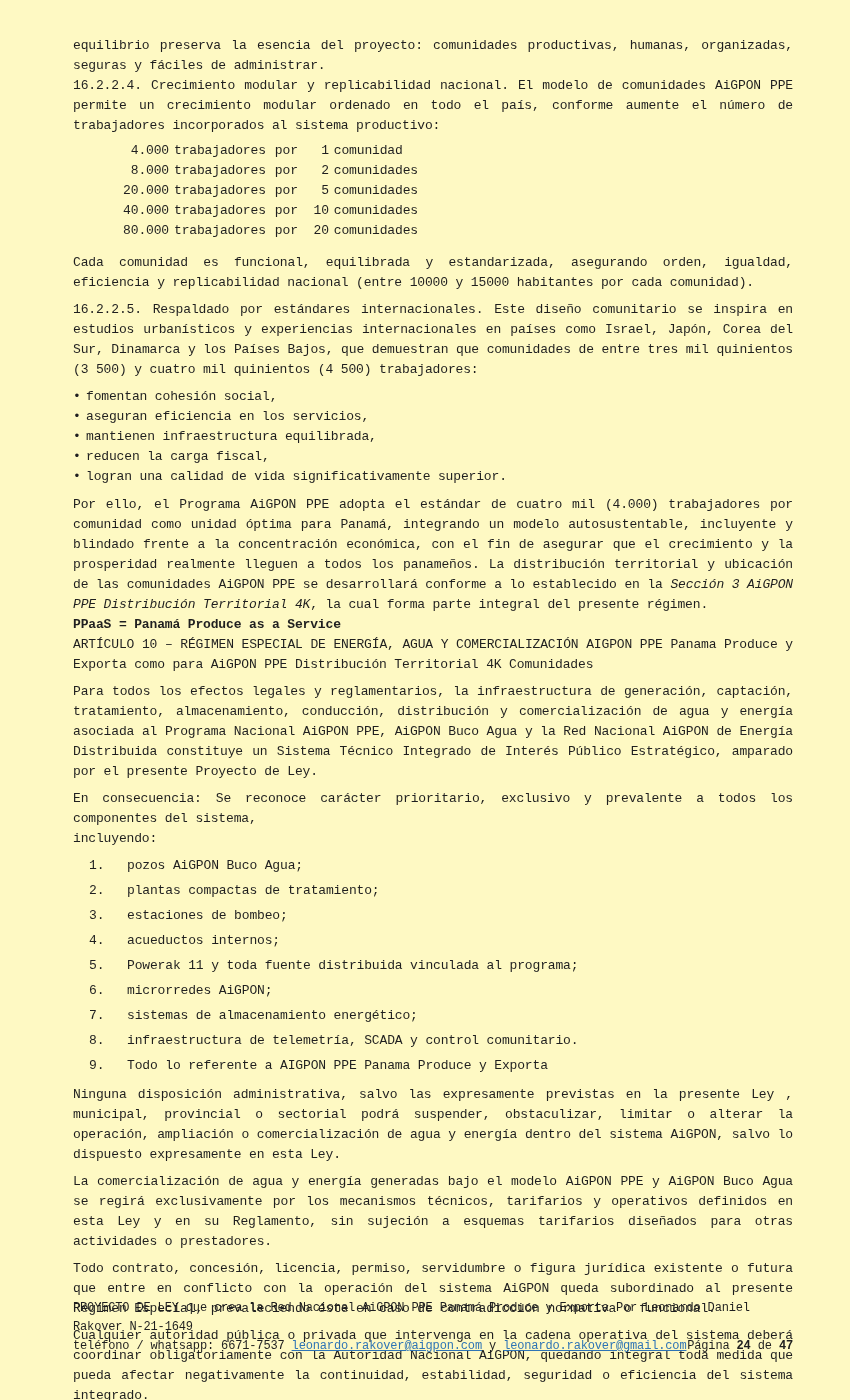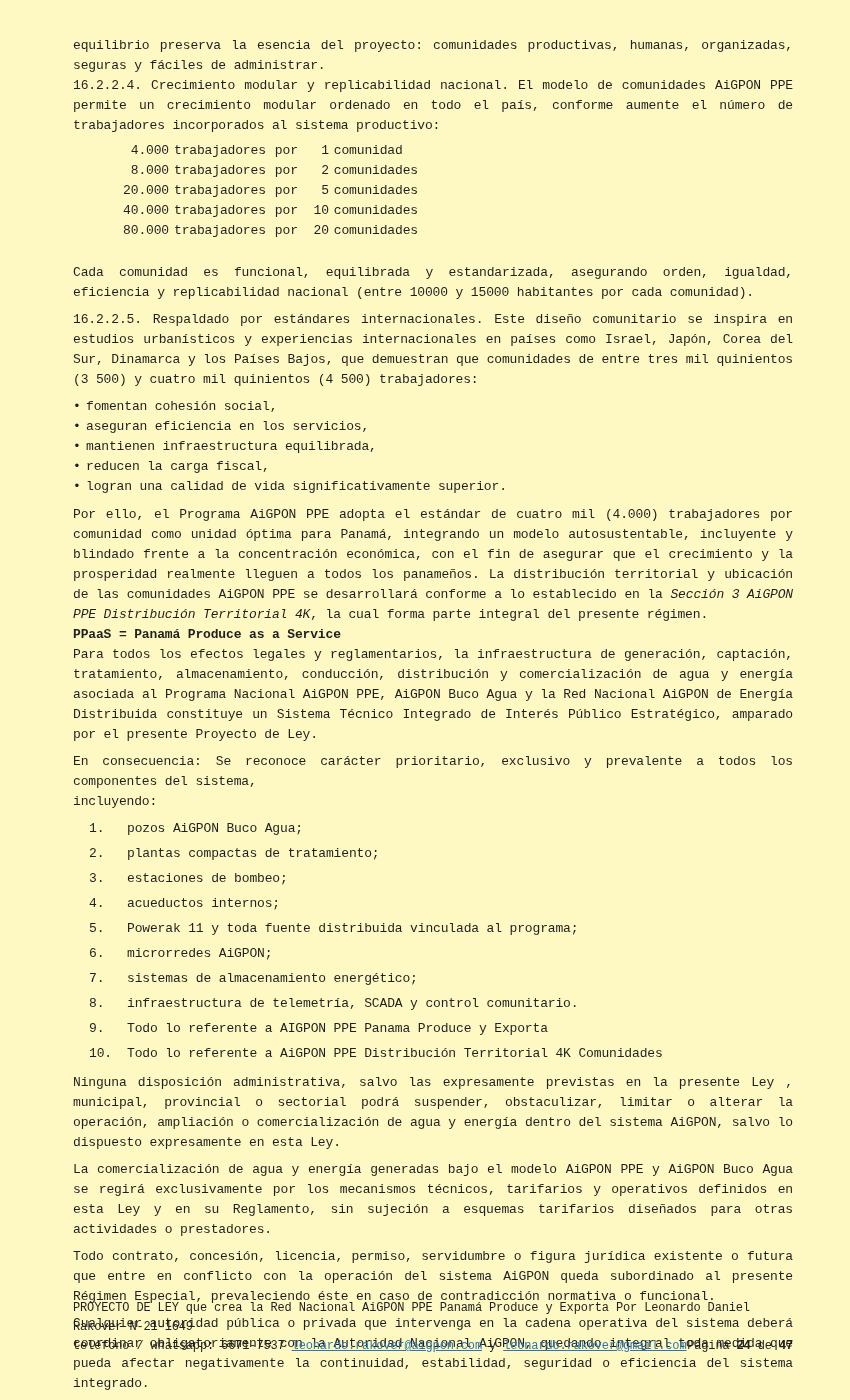--- a/index.html
+++ b/index.html
@@ -23,21 +23,21 @@
     right: 73px;
     top: 36px;
   }
   .content p { margin: 0 0 7px 0; text-align: justify; }
   .content p.tight { margin-bottom: 0; }
   .left-align { text-align: right; white-space: pre-line; }
   .bold { font-weight: bold; }
   .italic { font-style: italic; }
 
   
-  .workers { margin: 5px 0 22px 0; padding-left: 22px; }
+  .workers { margin: 5px 0 12px 0; padding-left: 22px; }
   .workers-row { display: flex; }
   .w-amount { width: 74px; text-align: right; flex: none; }
   .w-label  { margin-left: 5px; }
   .w-por    { margin-left: 9px; }
   .w-count  { width: 22px; text-align: right; flex: none; margin-left: 9px; }
   .w-unit   { margin-left: 5px; }
 
   
   .bullets { margin: 0 0 8px 0; }
   .bullet-row { display: flex; }
@@ -135,20 +135,21 @@
       <div class="bullet-row">
         <span class="bullet-marker">•</span>
         <span>logran una calidad de vida significativamente superior.</span>
       </div>
     </div>
 
     <p class="tight"><span>Por ello, el Programa AiGPON PPE adopta el estándar de cuatro mil (4.000) trabajadores por comunidad como unidad óptima para Panamá, integrando un modelo autosustentable, incluyente y blindado frente a la concentración económica, con el fin de asegurar que el crecimiento y la prosperidad realmente lleguen a todos los panameños.  La distribución territorial y ubicación de las comunidades AiGPON PPE se desarrollará conforme a lo establecido en la </span><span class="italic">Sección 3  AiGPON PPE  Distribución Territorial 4K</span><span>, la cual forma parte integral del presente régimen.</span></p>
 
     <p class="tight bold">PPaaS = Panamá Produce as a Service</p>
 
+    <p>ARTÍCULO 10 – RÉGIMEN ESPECIAL DE ENERGÍA, AGUA Y COMERCIALIZACIÓN AIGPON PPE Panama Produce y Exporta como para AiGPON PPE Distribución Territorial 4K Comunidades</p>
 
     <p>Para todos los efectos legales y reglamentarios, la infraestructura de generación, captación, tratamiento, almacenamiento, conducción, distribución y comercialización de agua y energía asociada al Programa Nacional AiGPON PPE, AiGPON Buco Agua y la Red Nacional AiGPON de Energía Distribuida constituye un Sistema Técnico Integrado de Interés Público Estratégico, amparado por el presente Proyecto de Ley.</p>
 
     <p class="left-align">En consecuencia: Se reconoce carácter prioritario, exclusivo y prevalente a todos los componentes del sistema,
 incluyendo:</p>
 
     <div class="numbered">
       <div class="num-row">
         <span class="num-col">1.</span>
         <span>pozos AiGPON Buco Agua;</span>
@@ -177,24 +178,20 @@
         <span class="num-col">7.</span>
         <span>sistemas de almacenamiento energético;</span>
       </div>
       <div class="num-row">
         <span class="num-col">8.</span>
         <span>infraestructura de telemetría, SCADA y control comunitario.</span>
       </div>
       <div class="num-row">
         <span class="num-col">9.</span>
         <span>Todo lo referente a AIGPON PPE Panama Produce y Exporta</span>
-      </div>
-      <div class="num-row">
-        <span class="num-col">10.</span>
-        <span>Todo lo referente a AiGPON PPE Distribución Territorial 4K Comunidades</span>
       </div>
     </div>
 
     <p>Ninguna disposición administrativa, salvo las expresamente previstas en la presente Ley , municipal, provincial o sectorial podrá suspender, obstaculizar, limitar o alterar la operación, ampliación o comercialización de agua y energía dentro del sistema AiGPON, salvo lo dispuesto expresamente en esta Ley.</p>
 
     <p>La comercialización de agua y energía generadas bajo el modelo AiGPON PPE y AiGPON Buco Agua se regirá exclusivamente por los mecanismos técnicos, tarifarios y operativos definidos en esta Ley y en su Reglamento, sin sujeción a esquemas tarifarios diseñados para otras actividades o prestadores.</p>
 
     <p>Todo contrato, concesión, licencia, permiso, servidumbre o figura jurídica existente o futura que entre en conflicto con la operación del sistema AiGPON queda subordinado al presente Régimen Especial, prevaleciendo éste en caso de contradicción normativa o funcional.</p>
 
     <p>Cualquier autoridad pública o privada que intervenga en la cadena operativa del sistema deberá coordinar obligatoriamente con la Autoridad Nacional AiGPON, quedando integral toda medida que pueda afectar negativamente la continuidad, estabilidad, seguridad o eficiencia del sistema integrado.</p>

